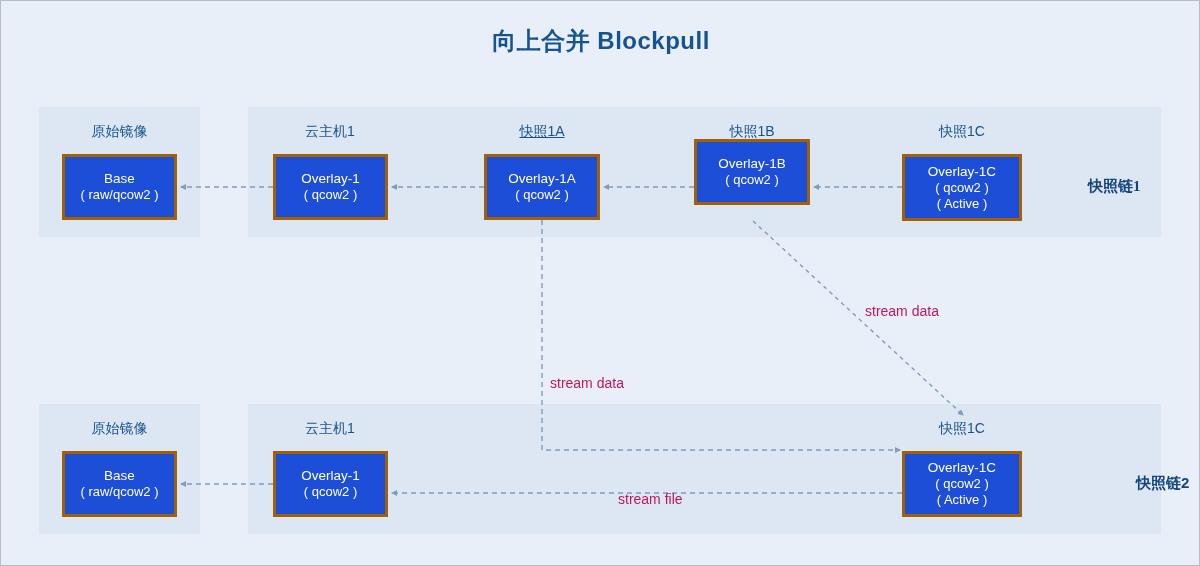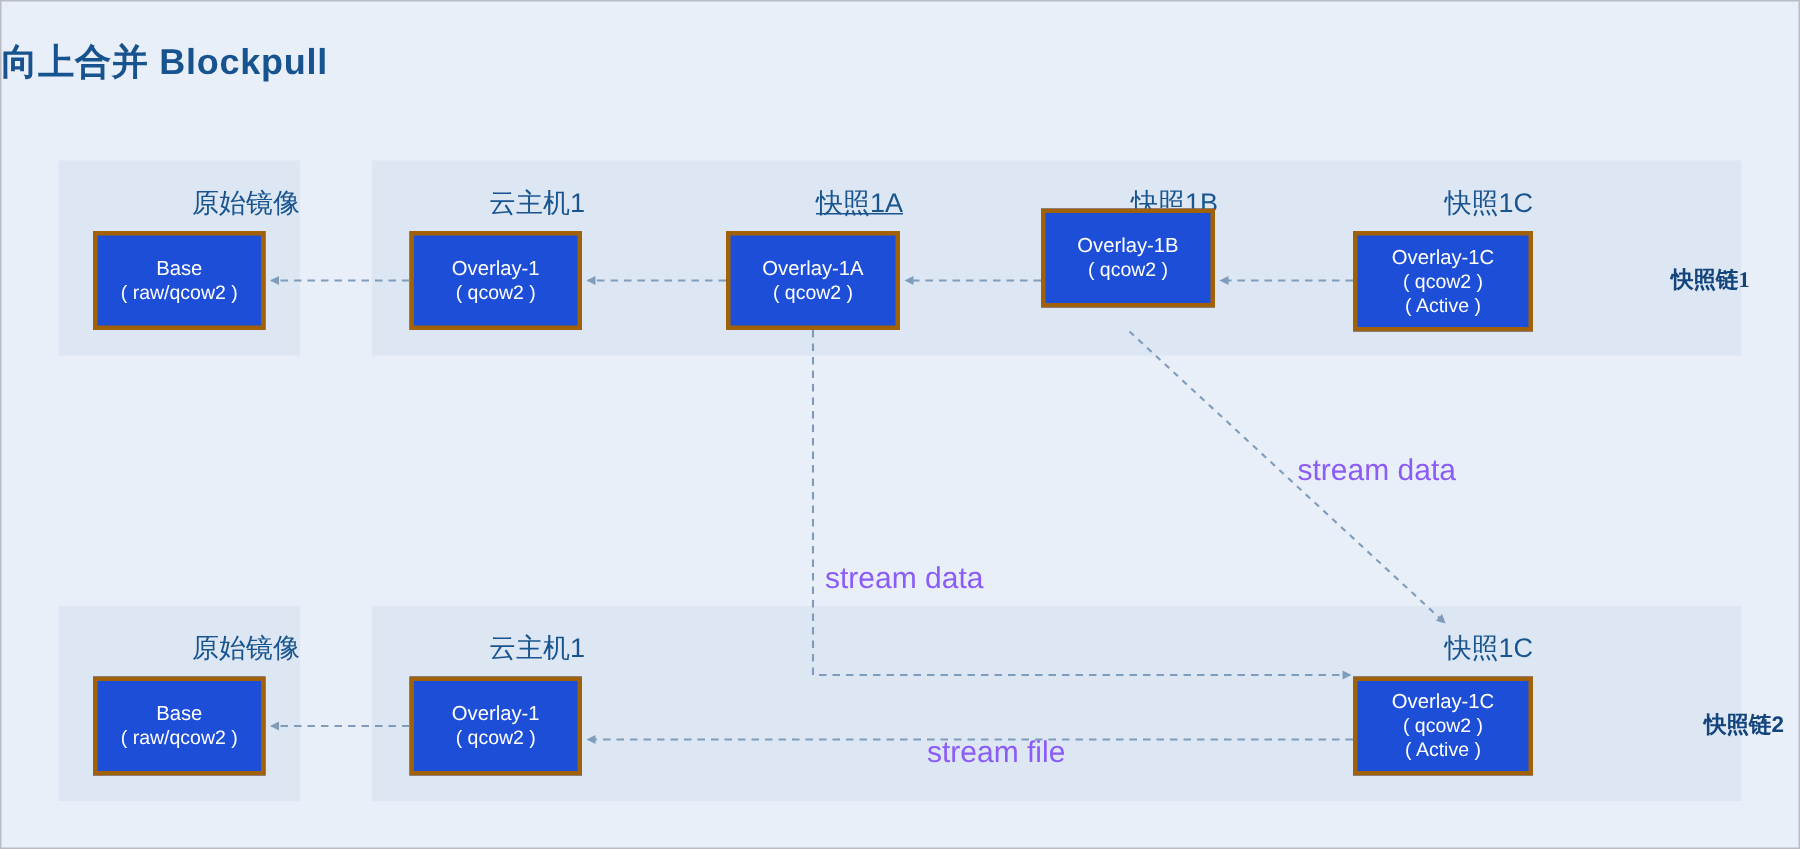--- a/index.html
+++ b/index.html
@@ -19,35 +19,35 @@
   #svg-layer{
     position:absolute;
     left:0; top:0;
     width:1200px; height:566px;
     pointer-events:none;
   }
   .title{
     position:absolute;
     left:0; top:24px;
     width:1200px;
-    text-align:left;
+    text-align:center;
     font-size:24px;
     font-weight:bold;
     color:#16538f;
     letter-spacing:.5px;
   }
   .panel{
     position:absolute;
     background:#dde6f3;
   }
   .group-label{
     position:absolute;
-    font-size:18px;
+    font-size:14px;
     color:#18548f;
-    text-align:right;
+    text-align:center;
     white-space:nowrap;
   }
   .chain-label{
     position:absolute;
     font-size:15px;
     font-weight:bold;
     color:#13447c;
     white-space:nowrap;
   }
   .node{
@@ -60,22 +60,22 @@
     line-height:16px;
     display:flex;
     flex-direction:column;
     align-items:center;
     justify-content:center;
     text-align:center;
   }
   .node .l2,.node .l3{font-size:13px;}
   .edge-label{
     position:absolute;
-    font-size:20px;
-    color:#8b5cf6;
+    font-size:14px;
+    color:#be185d;
     white-space:nowrap;
   }
 </style>
 </head>
 <body>
 
 <div id="canvas">
 
   <div class="title">向上合并 Blockpull</div>
 
@@ -107,21 +107,21 @@
     <span class="l1">Overlay-1B</span>
     <span class="l2">( qcow2 )</span>
   </div>
 
   <div class="node" style="left:901px; top:153px; width:120px; height:67px;">
     <span class="l1">Overlay-1C</span>
     <span class="l2">( qcow2 )</span>
     <span class="l3">( Active )</span>
   </div>
 
-  <div class="chain-label" style="left:1113px; top:176px;font-family:Liberation Serif, serif;">快照链1</div>
+  <div class="chain-label" style="left:1087px; top:176px;font-family:Liberation Serif, serif;">快照链1</div>
 
   <div class="panel" style="left:38px; top:403px; width:161px; height:130px;"></div>
   <div class="panel" style="left:247px; top:403px; width:913px; height:130px;"></div>
 
   <div class="group-label" style="left:38px; top:419px; width:161px;">原始镜像</div>
   <div class="group-label" style="left:269px; top:419px; width:120px;">云主机1</div>
   <div class="group-label" style="left:901px; top:419px; width:120px;">快照1C</div>
 
   <div class="node" style="left:61px; top:450px; width:115px; height:66px;">
     <span class="l1">Base</span>

